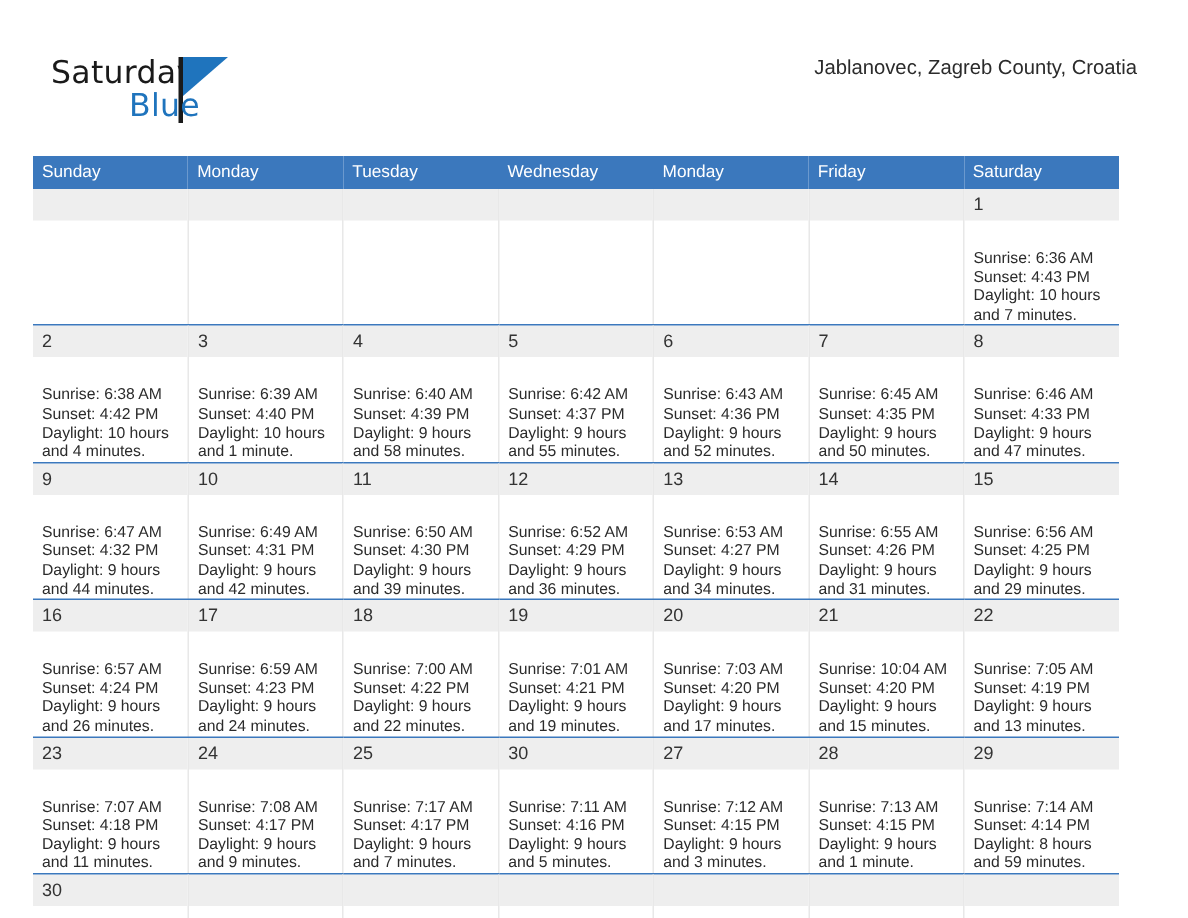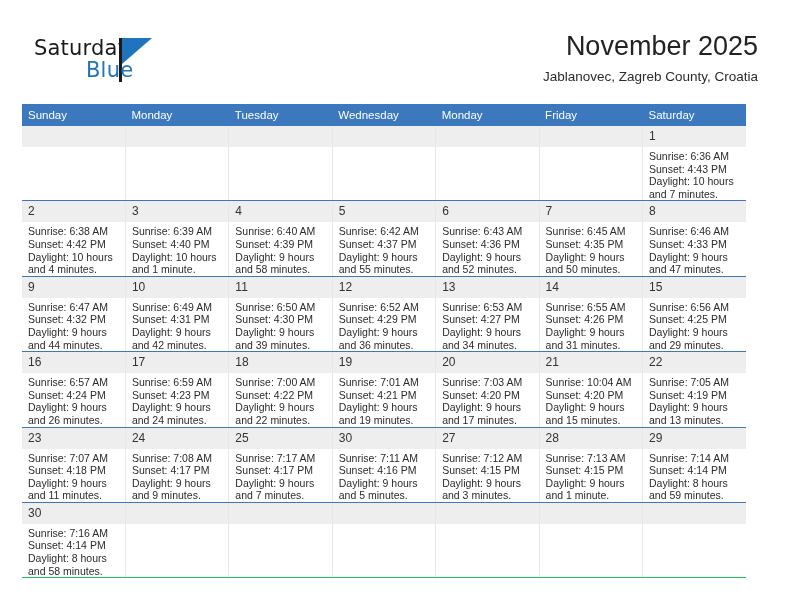--- a/index.html
+++ b/index.html
@@ -141,20 +141,21 @@
     box-sizing: content-box;
   }
   .daynum.blank {
     color: transparent;
   }
   .info {
     padding: 3px 4px 0 6px;
     font-size: 10.5px;
     line-height: 12.6px;
     color: #2b2b2b;
+    margin-top: 16px;
   }
   .info div {
     white-space: nowrap;
   }
   .info .dl {
     white-space: normal;
   }
 </style>
 </head>
 <body>
@@ -164,21 +165,20 @@
   <div class="header">
 
     <div class="logo">
       <span class="logo-general">Saturday</span>
       <span class="logo-bar"></span>
       <span class="logo-tri"></span>
       <span class="logo-blue">Blue</span>
     </div>
 
     <div class="title-block">
-      <div class="cal-title">November 2025</div>
       <div class="cal-subtitle">Jablanovec, Zagreb County, Croatia</div>
     </div>
 
   </div>
 
   <table class="cal">
     <thead>
       <tr>
         <th>Sunday</th>
         <th>Monday</th>

